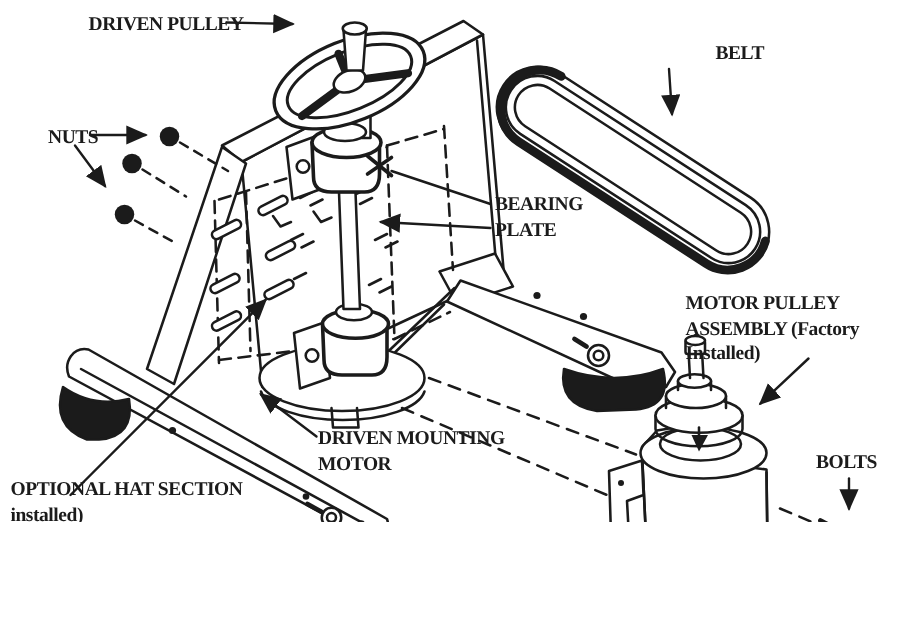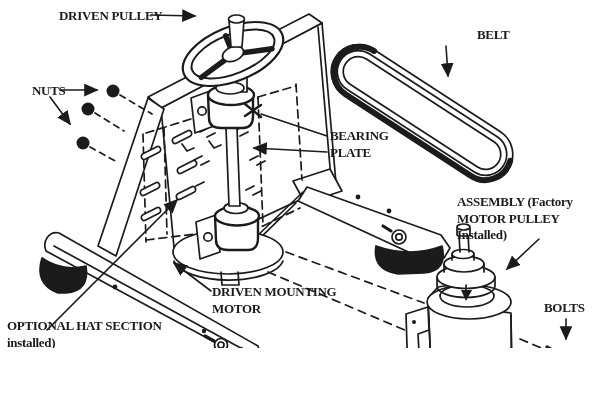--- a/index.html
+++ b/index.html
@@ -218,22 +218,22 @@
   <div class="lbl" style="left:431px;top:27px;padding-left:46px;">
     <div>BELT</div>
   </div>
 
   <div class="lbl" style="left:330px;top:128px;">
     <div>BEARING</div>
     <div>PLATE</div>
   </div>
 
   <div class="lbl" style="left:457px;top:194px;">
+    <div>MOTOR PULLEY</div>
     <div>ASSEMBLY (Factory</div>
-    <div>MOTOR PULLEY</div>
     <div>Installed)</div>
   </div>
 
   <div class="lbl" style="left:212px;top:284px;">
     <div>DRIVEN MOUNTING</div>
     <div>MOTOR</div>
   </div>
 
   <div class="lbl" style="left:7px;top:318px;">
     <div>OPTIONAL HAT SECTION</div>

